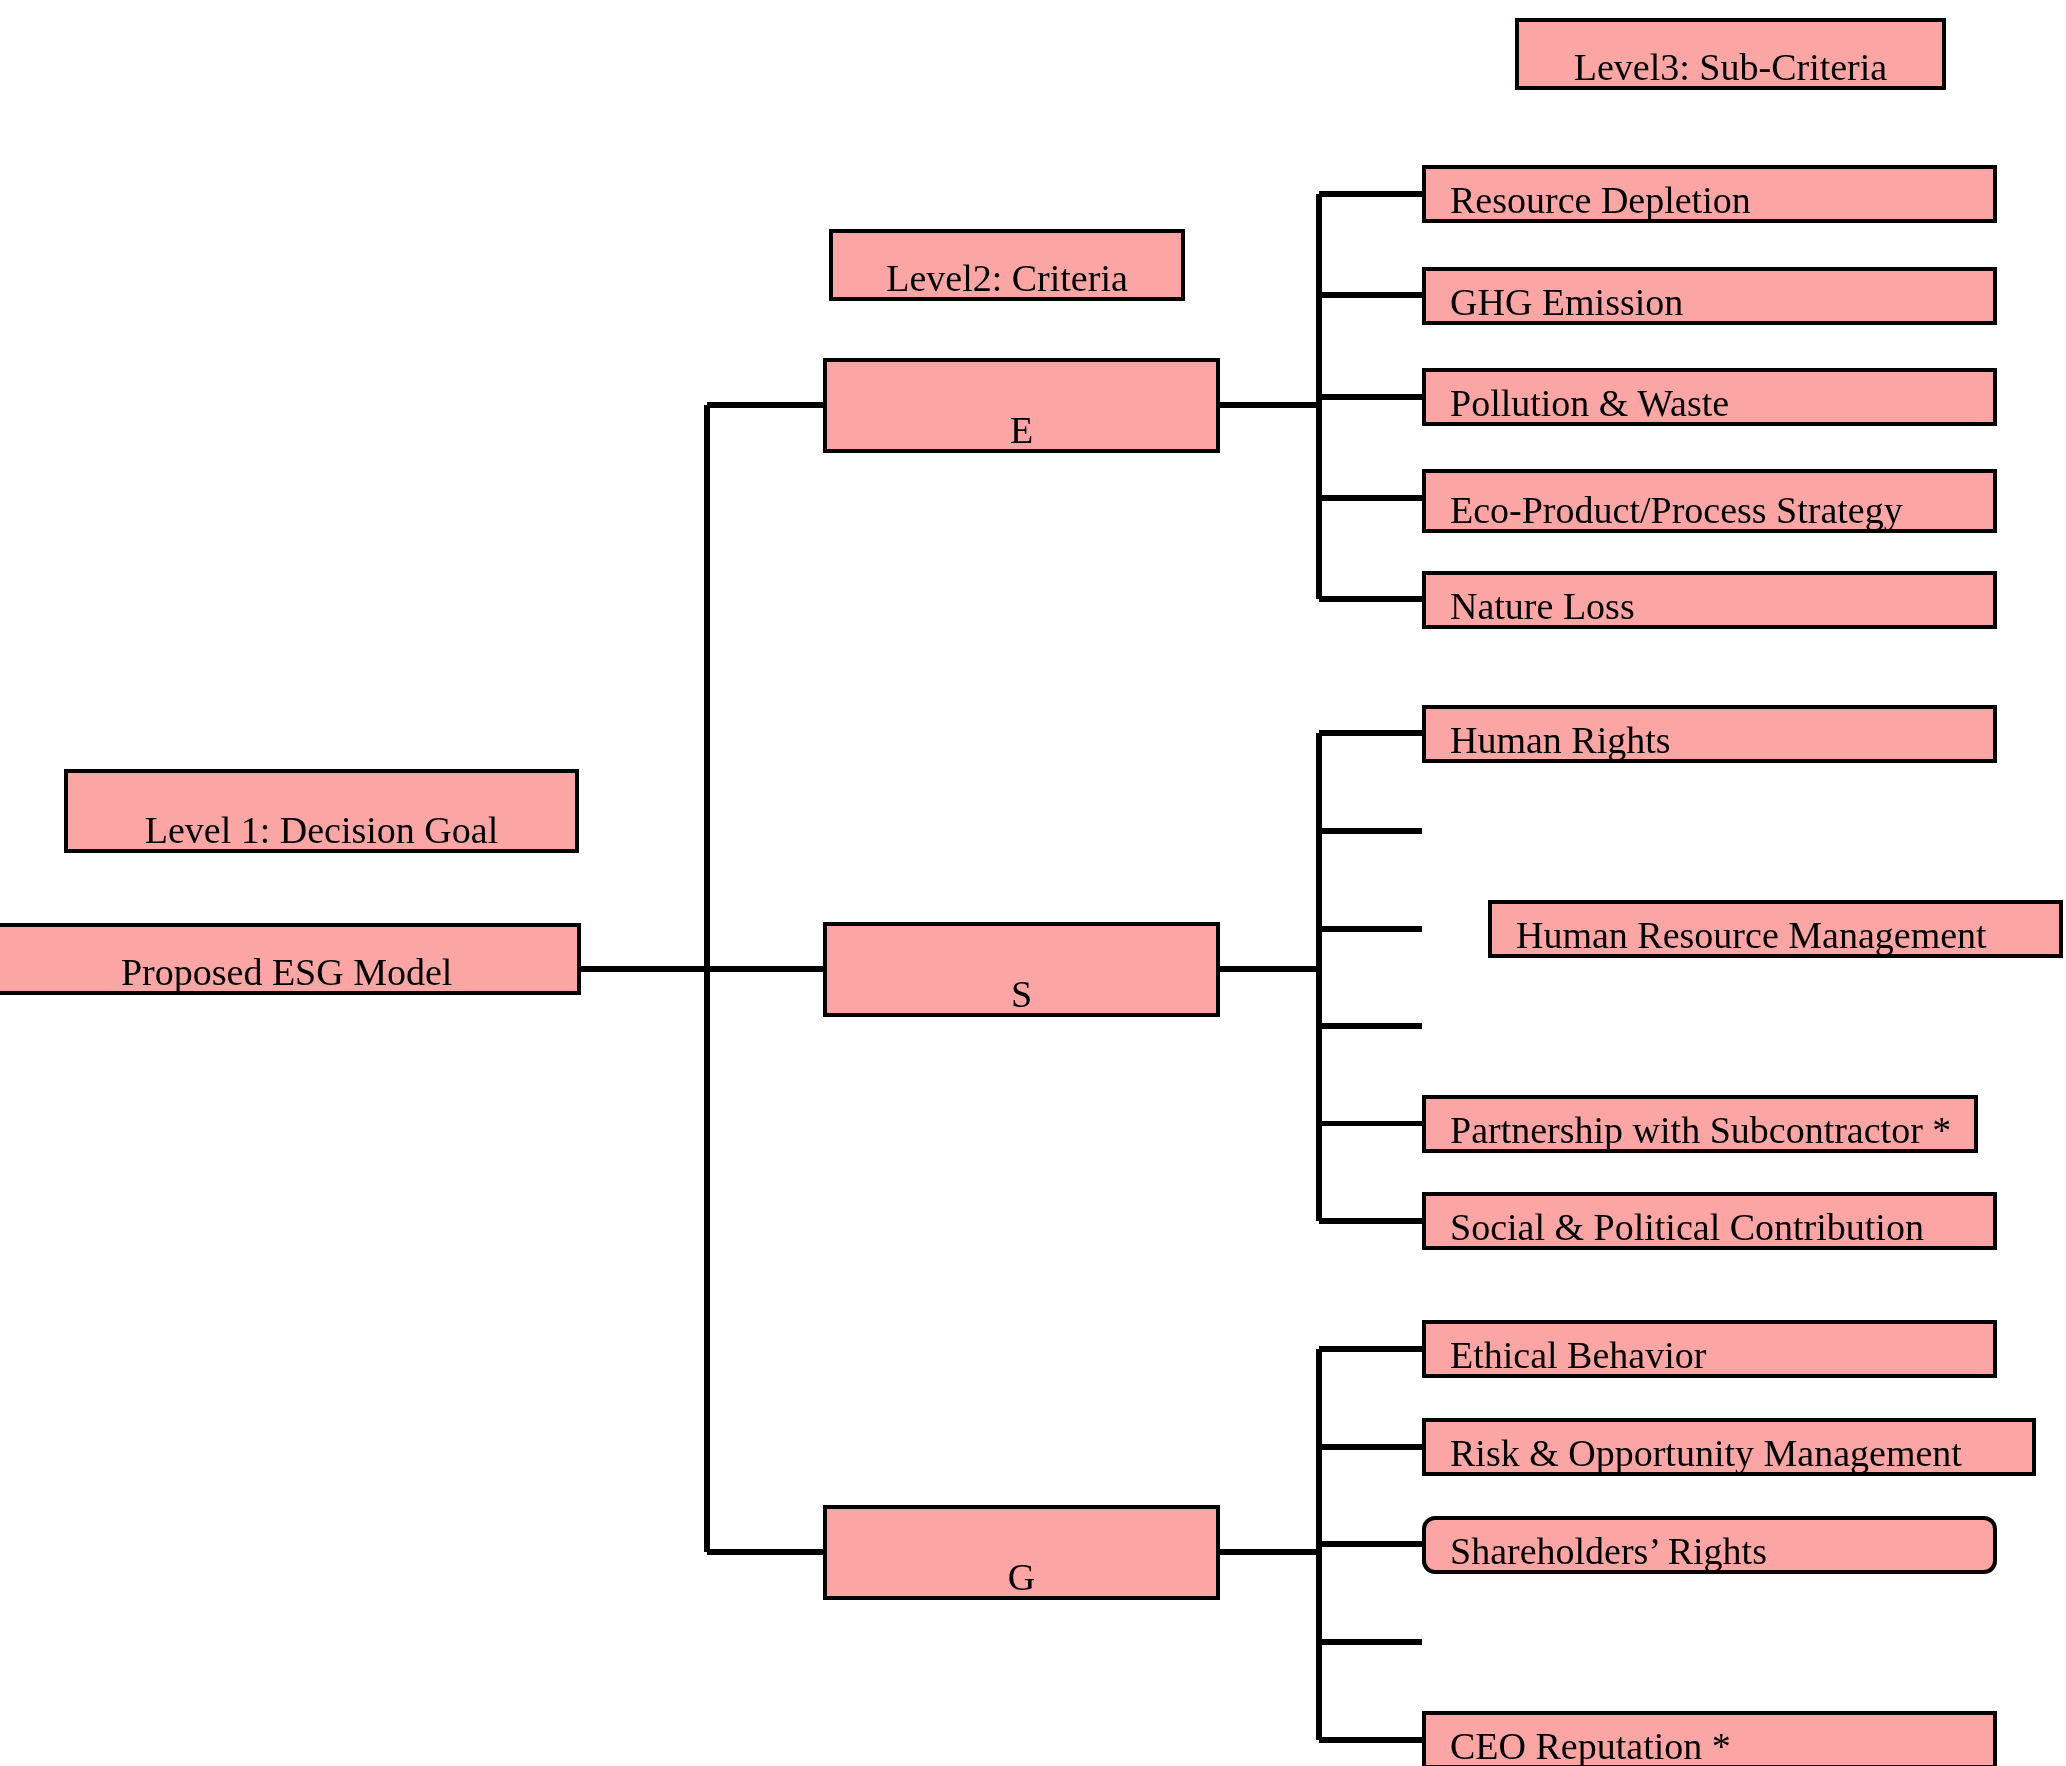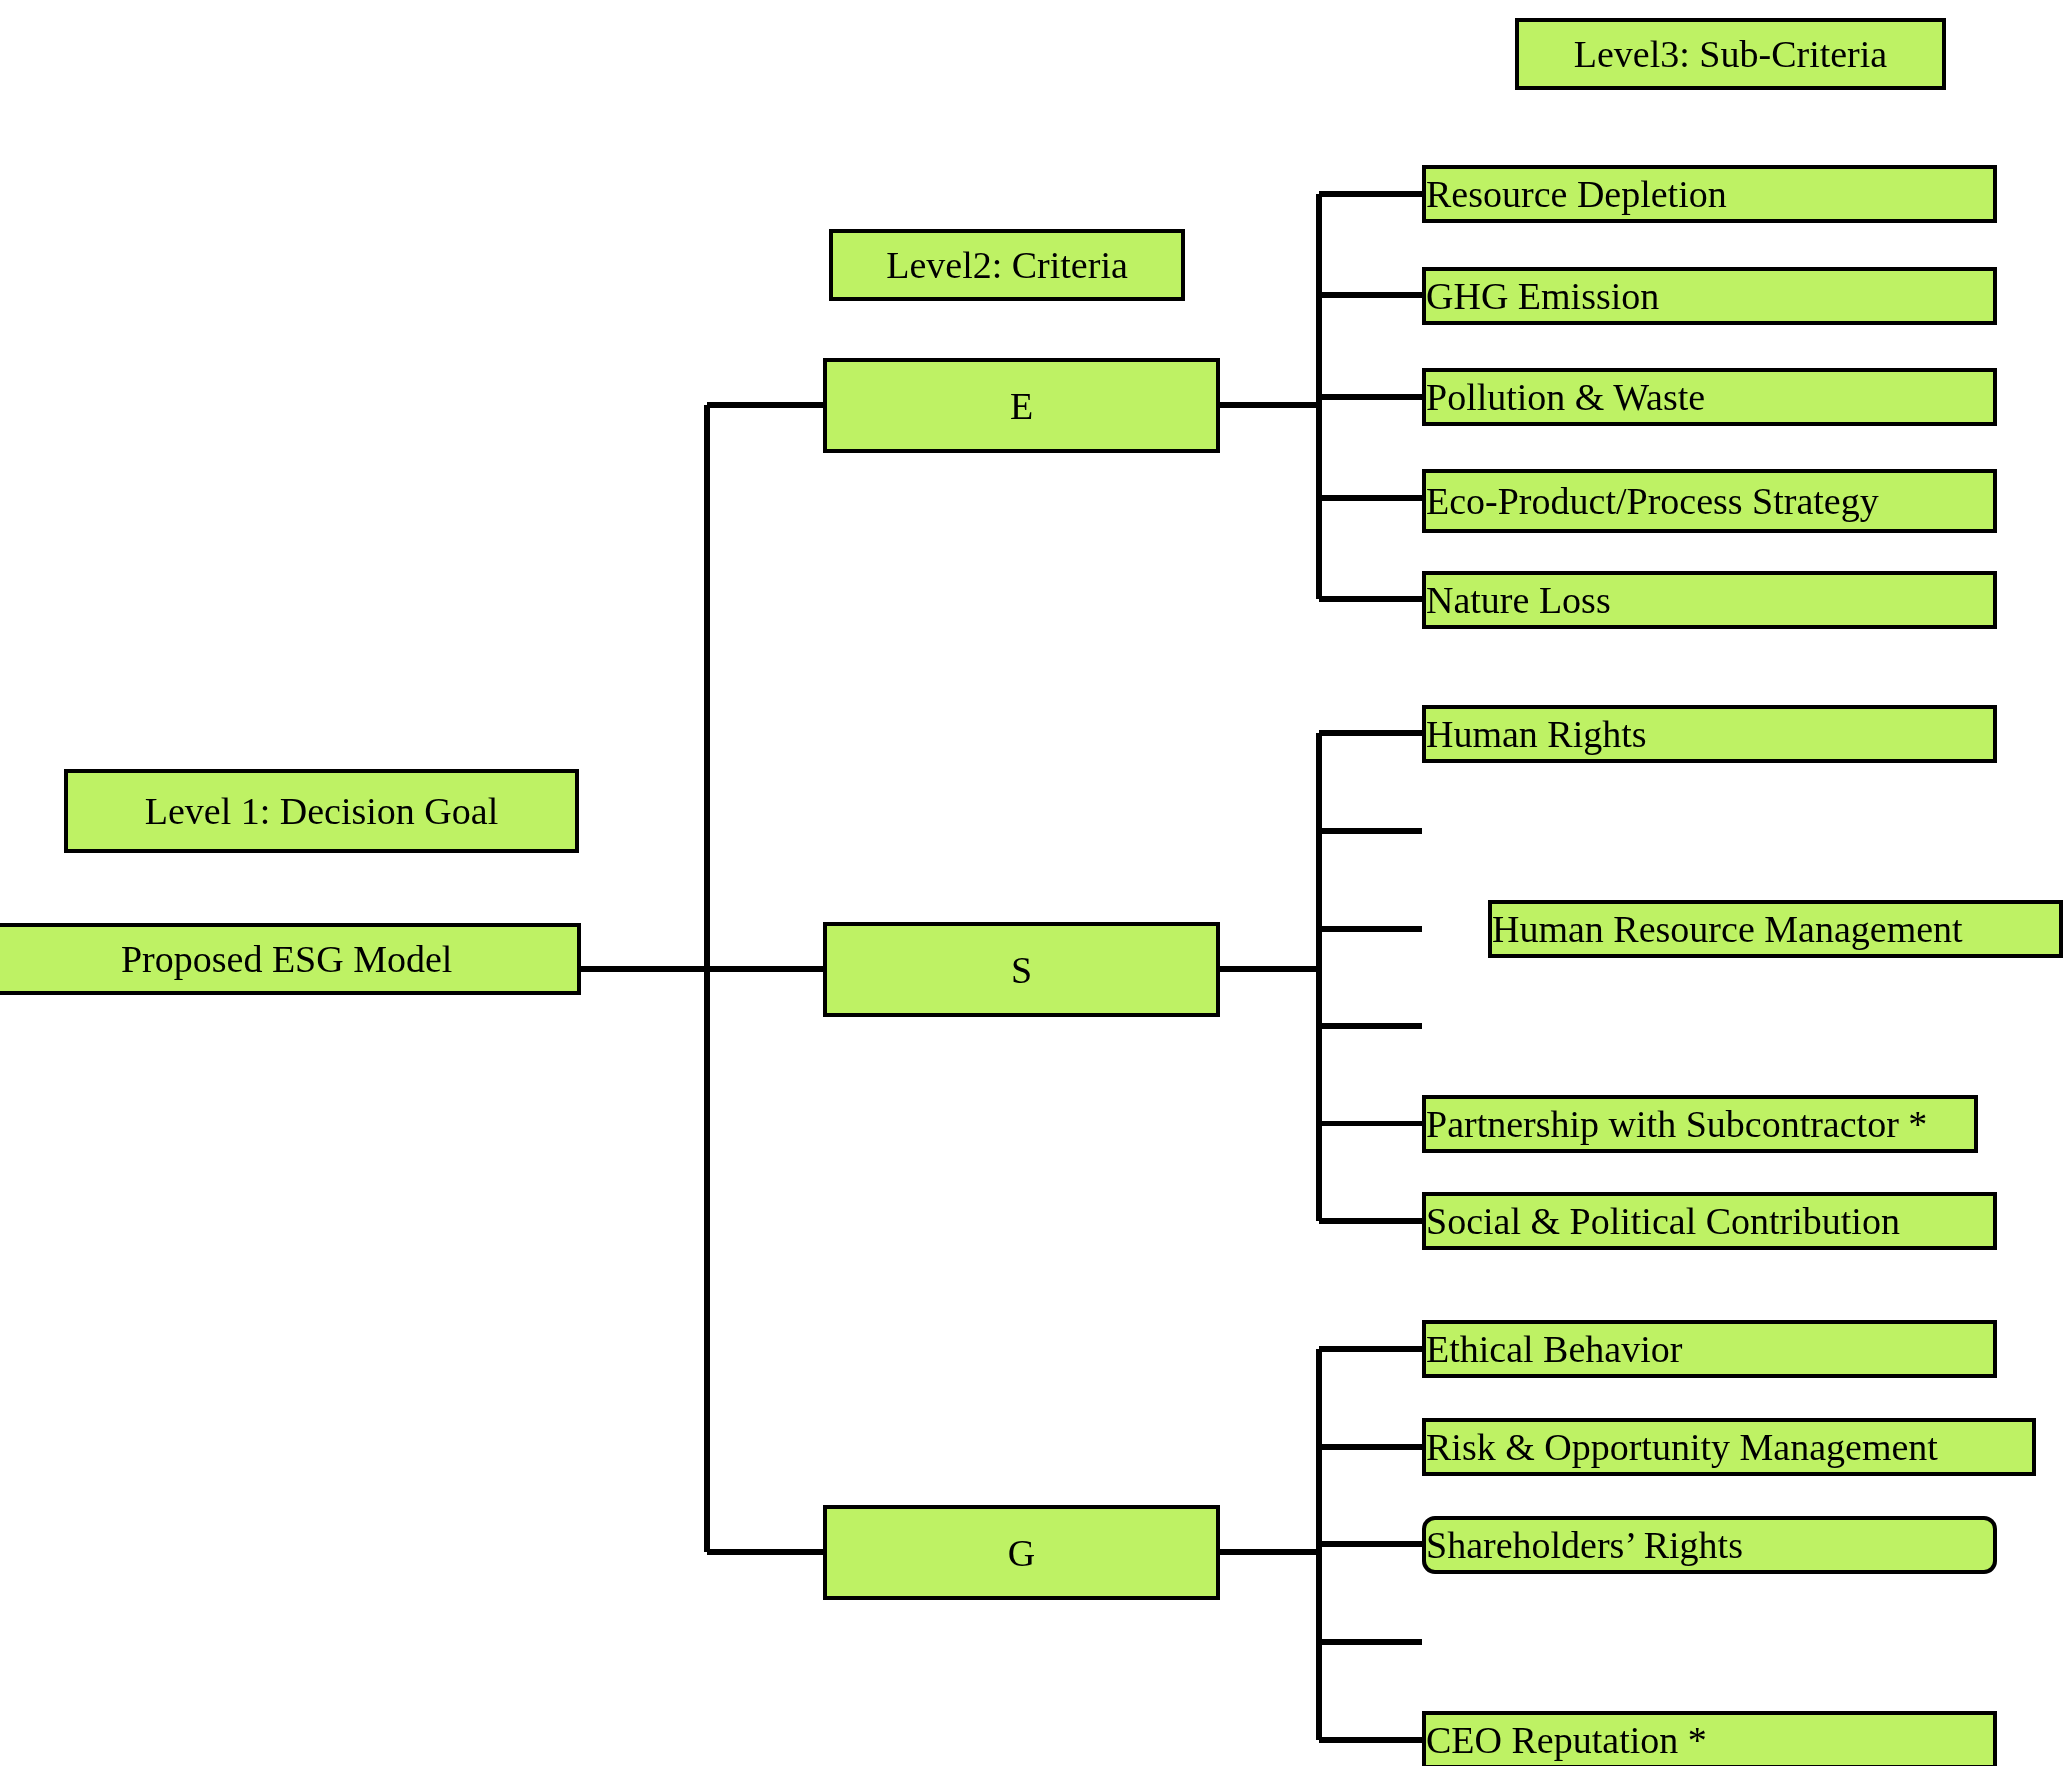--- a/index.html
+++ b/index.html
@@ -20,39 +20,39 @@
     position: absolute;
     left: 0;
     top: 0;
     width: 2066px;
     height: 1766px;
     z-index: 1;
   }
   .node {
     position: absolute;
     box-sizing: border-box;
-    background: #bef264;
+    background: #fca5a5;
     border: 4.6px solid #000000;
     z-index: 2;
     display: flex;
-    align-items: center;
+    align-items: flex-end;
     white-space: nowrap;
     overflow: hidden;
   }
   .node .txt {
     font-size: 38px;
     line-height: 1;
     color: #000000;
     display: block;
   }
   
   .node.center { justify-content: center; }
   .node.center .txt { text-align: center; }
   
-  .node.left { justify-content: flex-start; padding-left: 0; }
+  .node.left { justify-content: flex-start; padding-left: 24px; }
   .node.left .txt { text-align: left; }
 </style>
 </head>
 <body>
 
 <div id="stage">
 
   <svg id="wires" viewBox="0 0 3161 2702" width="2066" height="1766" xmlns="http://www.w3.org/2000/svg">
     <g stroke="#000000" stroke-width="9" fill="none" shape-rendering="crispEdges">
 

